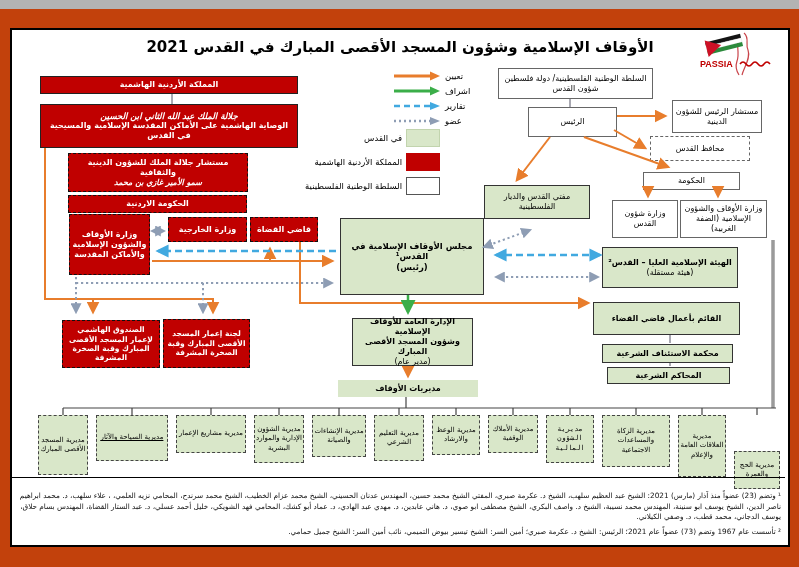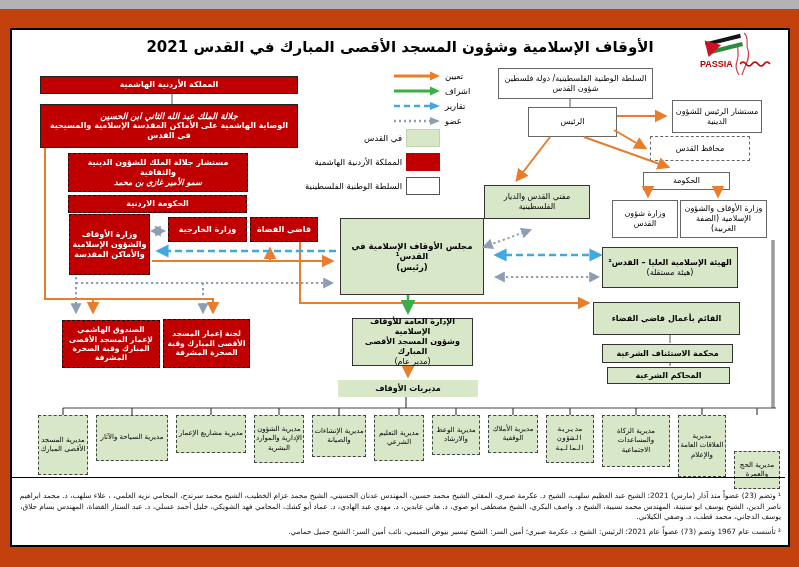--- a/index.html
+++ b/index.html
@@ -39,21 +39,21 @@
   .dir-row .dir:nth-child(1){width:46px;min-height:38px;margin-top:36px;}
   .dir-row .dir:nth-child(2){width:48px;min-height:62px;}
   .dir-row .dir:nth-child(3){width:68px;min-height:52px;}
   .dir-row .dir:nth-child(4){width:48px;min-height:48px;font-family:Liberation Mono, monospace;}
   .dir-row .dir:nth-child(5){width:50px;min-height:38px;}
   .dir-row .dir:nth-child(6){width:48px;min-height:40px;}
   .dir-row .dir:nth-child(7){width:50px;min-height:46px;}
   .dir-row .dir:nth-child(8){width:54px;min-height:42px;}
   .dir-row .dir:nth-child(9){width:50px;min-height:48px;}
   .dir-row .dir:nth-child(10){width:70px;min-height:38px;}
-  .dir-row .dir:nth-child(11){width:72px;min-height:46px;}
+  .dir-row .dir:nth-child(11){width:72px;min-height:46px;text-decoration:underline;}
   .dir-row .dir:nth-child(12){width:50px;min-height:60px;}
   
   .divider{position:absolute;left:11px;top:477px;width:774px;border-top:1.5px solid #000;}
   .fn{position:absolute;left:16px;right:18px;direction:rtl;text-align:right;font-size:7.3px;
       line-height:1.45;color:#111;margin-top:9px;}
   .fn1{top:482px;}
   .fn2{top:518px;}
   .overlay{position:absolute;left:0;top:0;pointer-events:none;}
   .passia{position:absolute;left:694px;top:31px;width:88px;height:46px;}
 </style>
@@ -176,21 +176,21 @@
   </div>
   <div class="box white" style="left:528px;top:107px;width:89px;height:30px;">
     <span>الرئيس</span>
   </div>
   <div class="box white" style="left:672px;top:100px;width:90px;height:33px;">
     <span>مستشار الرئيس للشؤون الدينية</span>
   </div>
   <div class="box white wdash" style="left:650px;top:136px;width:100px;height:25px;">
     <span>محافظ القدس</span>
   </div>
-  <div class="box white" style="left:643px;top:172px;width:87px;height:18px;">
+  <div class="box white" style="left:643px;top:172px;width:97px;height:18px;">
     <span>الحكومة</span>
   </div>
   <div class="box green" style="left:484px;top:185px;width:106px;height:34px;font-weight:normal;">
     <span>مفتي القدس والديار الفلسطينية</span>
   </div>
   <div class="box white" style="left:612px;top:200px;width:66px;height:38px;">
     <span>وزارة شؤون القدس</span>
   </div>
   <div class="box white" style="left:680px;top:200px;width:87px;height:38px;">
     <span>وزارة الأوقاف والشؤون الإسلامية (الضفة الغربية)</span>

